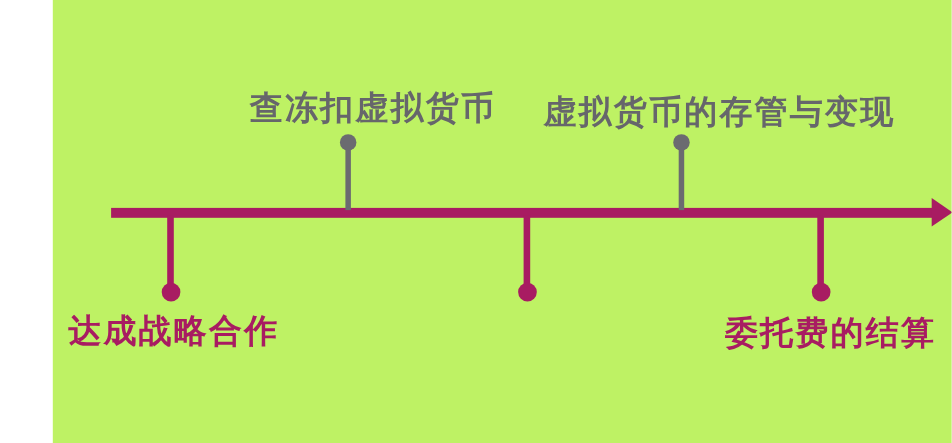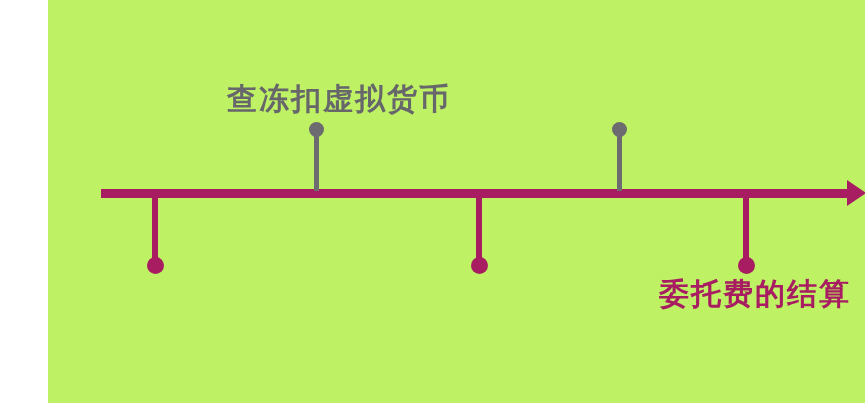--- a/index.html
+++ b/index.html
@@ -52,39 +52,41 @@
     white-space:nowrap;
     transform:translateX(-50%);
     line-height:1.1;
   }
   .label.top{color:var(--graytext);}
   .label.bottom{color:var(--accent);}
   .label.t1{left:291px;top:82px;}
   .label.t2{left:606px;top:86px;}
   .label.b1{left:110px;top:285px;}
   .label.b2{left:432px;top:287px;}
-  .label.b3{left:707px;top:277px;}
+  .label.b3{left:707px;top:287px;}
 </style>
 </head>
 <body>
 
 <div class="canvas">
 
   <div class="axis"></div>
   <div class="arrowhead"></div>
 
   <div class="stem gray g1"></div>
   <div class="dot gray g1"></div>
   <div class="label top t1">查冻扣虚拟货币</div>
 
   <div class="stem gray g2"></div>
   <div class="dot gray g2"></div>
+  <div class="label top t2">虚拟货币的存管与变现</div>
 
   <div class="stem pink p1"></div>
   <div class="dot pink p1"></div>
+  <div class="label bottom b1">达成战略合作</div>
 
   <div class="stem pink p2"></div>
   <div class="dot pink p2"></div>
 
   <div class="stem pink p3"></div>
   <div class="dot pink p3"></div>
   <div class="label bottom b3">委托费的结算</div>
 
 </div>
 

